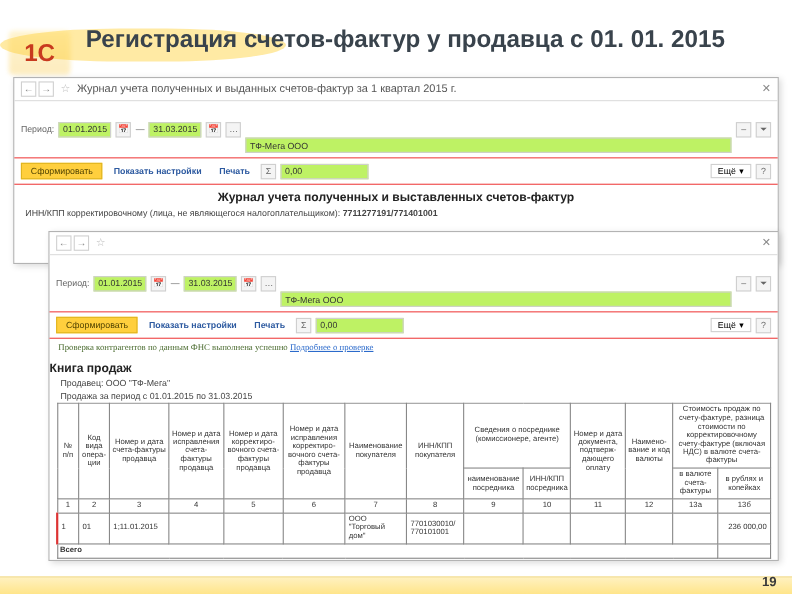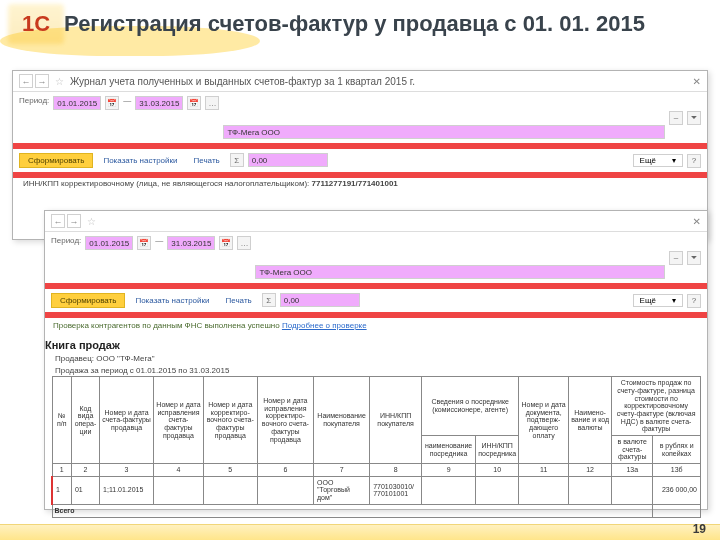--- a/index.html
+++ b/index.html
@@ -1,49 +1,49 @@
 <!DOCTYPE html>
 <html><head>
 <meta charset="utf-8">
 <style>
   * { box-sizing: border-box; margin: 0; padding: 0; }
   body { width: 720px; height: 540px; font-family: Arial, sans-serif; background: #fff; position: relative; overflow: hidden; }
   .header { display: flex; align-items: center; padding: 4px 8px; }
-  .logo { width: 56px; height: 40px; display:flex; align-items:center; justify-content:center; position: relative; }
+  .logo { width: 56px; height: 40px; display:flex; align-items:center; justify-content:center; position: relative; margin-top: 24px; }
   .logo-bg { position:absolute; inset:0; background: linear-gradient(#ffd54a,#f7b500); border-radius:4px; opacity:.25; filter:blur(2px); }
   .logo-txt { font-weight:bold; color:#c83a1e; font-size:22px; position:relative; }
-  .title { font-size: 22px; font-weight: bold; color:#39434c; line-height:1.1; }
+  .title { font-size: 22px; font-weight: bold; color:#39434c; margin-left: 14px; line-height:1.1; }
   .yellow-swoosh { position:absolute; top:26px; left:0; width:260px; height:30px; background:#ffd54a; border-radius:50%/60%; opacity:.5; z-index:-1; }
 
   .window { position:absolute; background:#fff; border:1px solid #b3b3b3; font-size:8px; box-shadow: 2px 2px 6px rgba(0,0,0,.15); }
   .w1 { top:70px; left:12px; width:696px; height:170px; }
   .w2 { top:210px; left:44px; width:664px; height:300px; }
 
   .wtitle { display:flex; align-items:center; padding:3px 6px; border-bottom:1px solid #ddd; gap:6px; }
   .wtitle .star{ color:#bdbdbd; font-size:10px; }
   .wtitle .txt{ font-size:10px; color:#555; }
   .wclose{ margin-left:auto; color:#888; font-size:10px; cursor:pointer; }
   .arrows{ display:flex; gap:2px; }
   .arrows span{ width:14px; height:14px; border:1px solid #d0d0d0; display:flex; align-items:center; justify-content:center; color:#888; font-size:9px; }
 
-  .toolbar { display:flex; gap:4px; padding:4px 6px; border-bottom:6px solid #ef4444; flex-wrap:wrap; }
+  .toolbar { display:flex; align-items:center; gap:4px; padding:4px 6px; border-bottom:1px solid #ef4444; flex-wrap:wrap; }
   .lbl { color:#666; }
-  .inp { border:1px solid #cfcfcf; background:#f0abfc; padding:1px 3px; height:14px; display:inline-flex; align-items:center; color:#333; }
+  .inp { border:1px solid #cfcfcf; background:#bef264; padding:1px 3px; height:14px; display:inline-flex; align-items:center; color:#333; }
   .inpBtn { border:1px solid #cfcfcf; background:#f4f4f4; width:14px; height:14px; display:inline-flex; align-items:center; justify-content:center; color:#666; }
   .org { flex:1;margin-top:29px; }
   .btn-yellow{ background:#ffcf3d; border:1px solid #e0b420; color:#514300; padding:2px 8px; font-size:8px; }
-  .btn-plain{ border:none; background:none; color:#2d5aa0; font-size:8px; padding:2px 6px; }
+  .btn-plain{ border:none; background:none; color:#2d5aa0; font-size:8px; padding:2px 6px;font-weight:bold; }
   .toolbar-right{ margin-left:auto; display:flex; gap:4px; align-items:center; }
-  .eshche{ border:1px solid #cfcfcf; padding:1px 6px; display:flex; align-items:center; gap:16px; }
+  .eshche{ border:1px solid #cfcfcf; padding:1px 6px; display:flex; align-items:center; gap:3px; }
 
   .doc-title { text-align:center; font-weight:bold; font-size:11px; padding:6px 0 2px; color:#222; }
   .meta { padding:0 10px; color:#444; font-size:8px; line-height:1.45; }
   .meta b{ font-weight:bold; }
 
-  .greenline{ padding:3px 8px; color:#4a6b2f; font-size:8px; }
+  .greenline{ padding:3px 8px; color:#4a6b2f; font-size:8px;font-family:Liberation Serif, serif; }
   .greenline a{ color:#2b6acb; text-decoration:underline; }
 
   
   table.data { border-collapse:collapse; width:100%; font-size:7px; color:#333; table-layout:fixed; }
   table.data th, table.data td { border:1px solid #888; padding:2px; text-align:center; vertical-align:middle; line-height:1.1; height:22px; }
   table.data th { font-weight:normal; background:#fff; }
   tr.num-row td{ height:10px; font-size:7px; }
   tr.data-row td{ text-align:left; padding:2px 3px; height:16px; }
   tr.total td{ font-weight:bold; height:12px; }
   .tbl-wrap{ padding:0 6px 6px; overflow:auto; }
@@ -95,20 +95,21 @@
     <span class="inpBtn">Σ</span>
     <span class="inp" style="width:80px">0,00</span>
     <div class="toolbar-right">
       <span class="eshche">
           <span>Ещё</span>
           <span>▾</span>
         </span>
       <span class="inpBtn">?</span>
     </div>
   </div>
+  <div class="doc-title">Журнал учета полученных и выставленных счетов-фактур</div>
   <div class="meta">
     <div><span>ИНН/КПП корректировочному (лица, не являющегося налогоплательщиком): </span><b>7711277191/771401001</b></div>
   </div>
 </div>
 
 <div class="window w2">
   <div class="wtitle">
     <div class="arrows">
       <span>←</span>
       <span>→</span>

